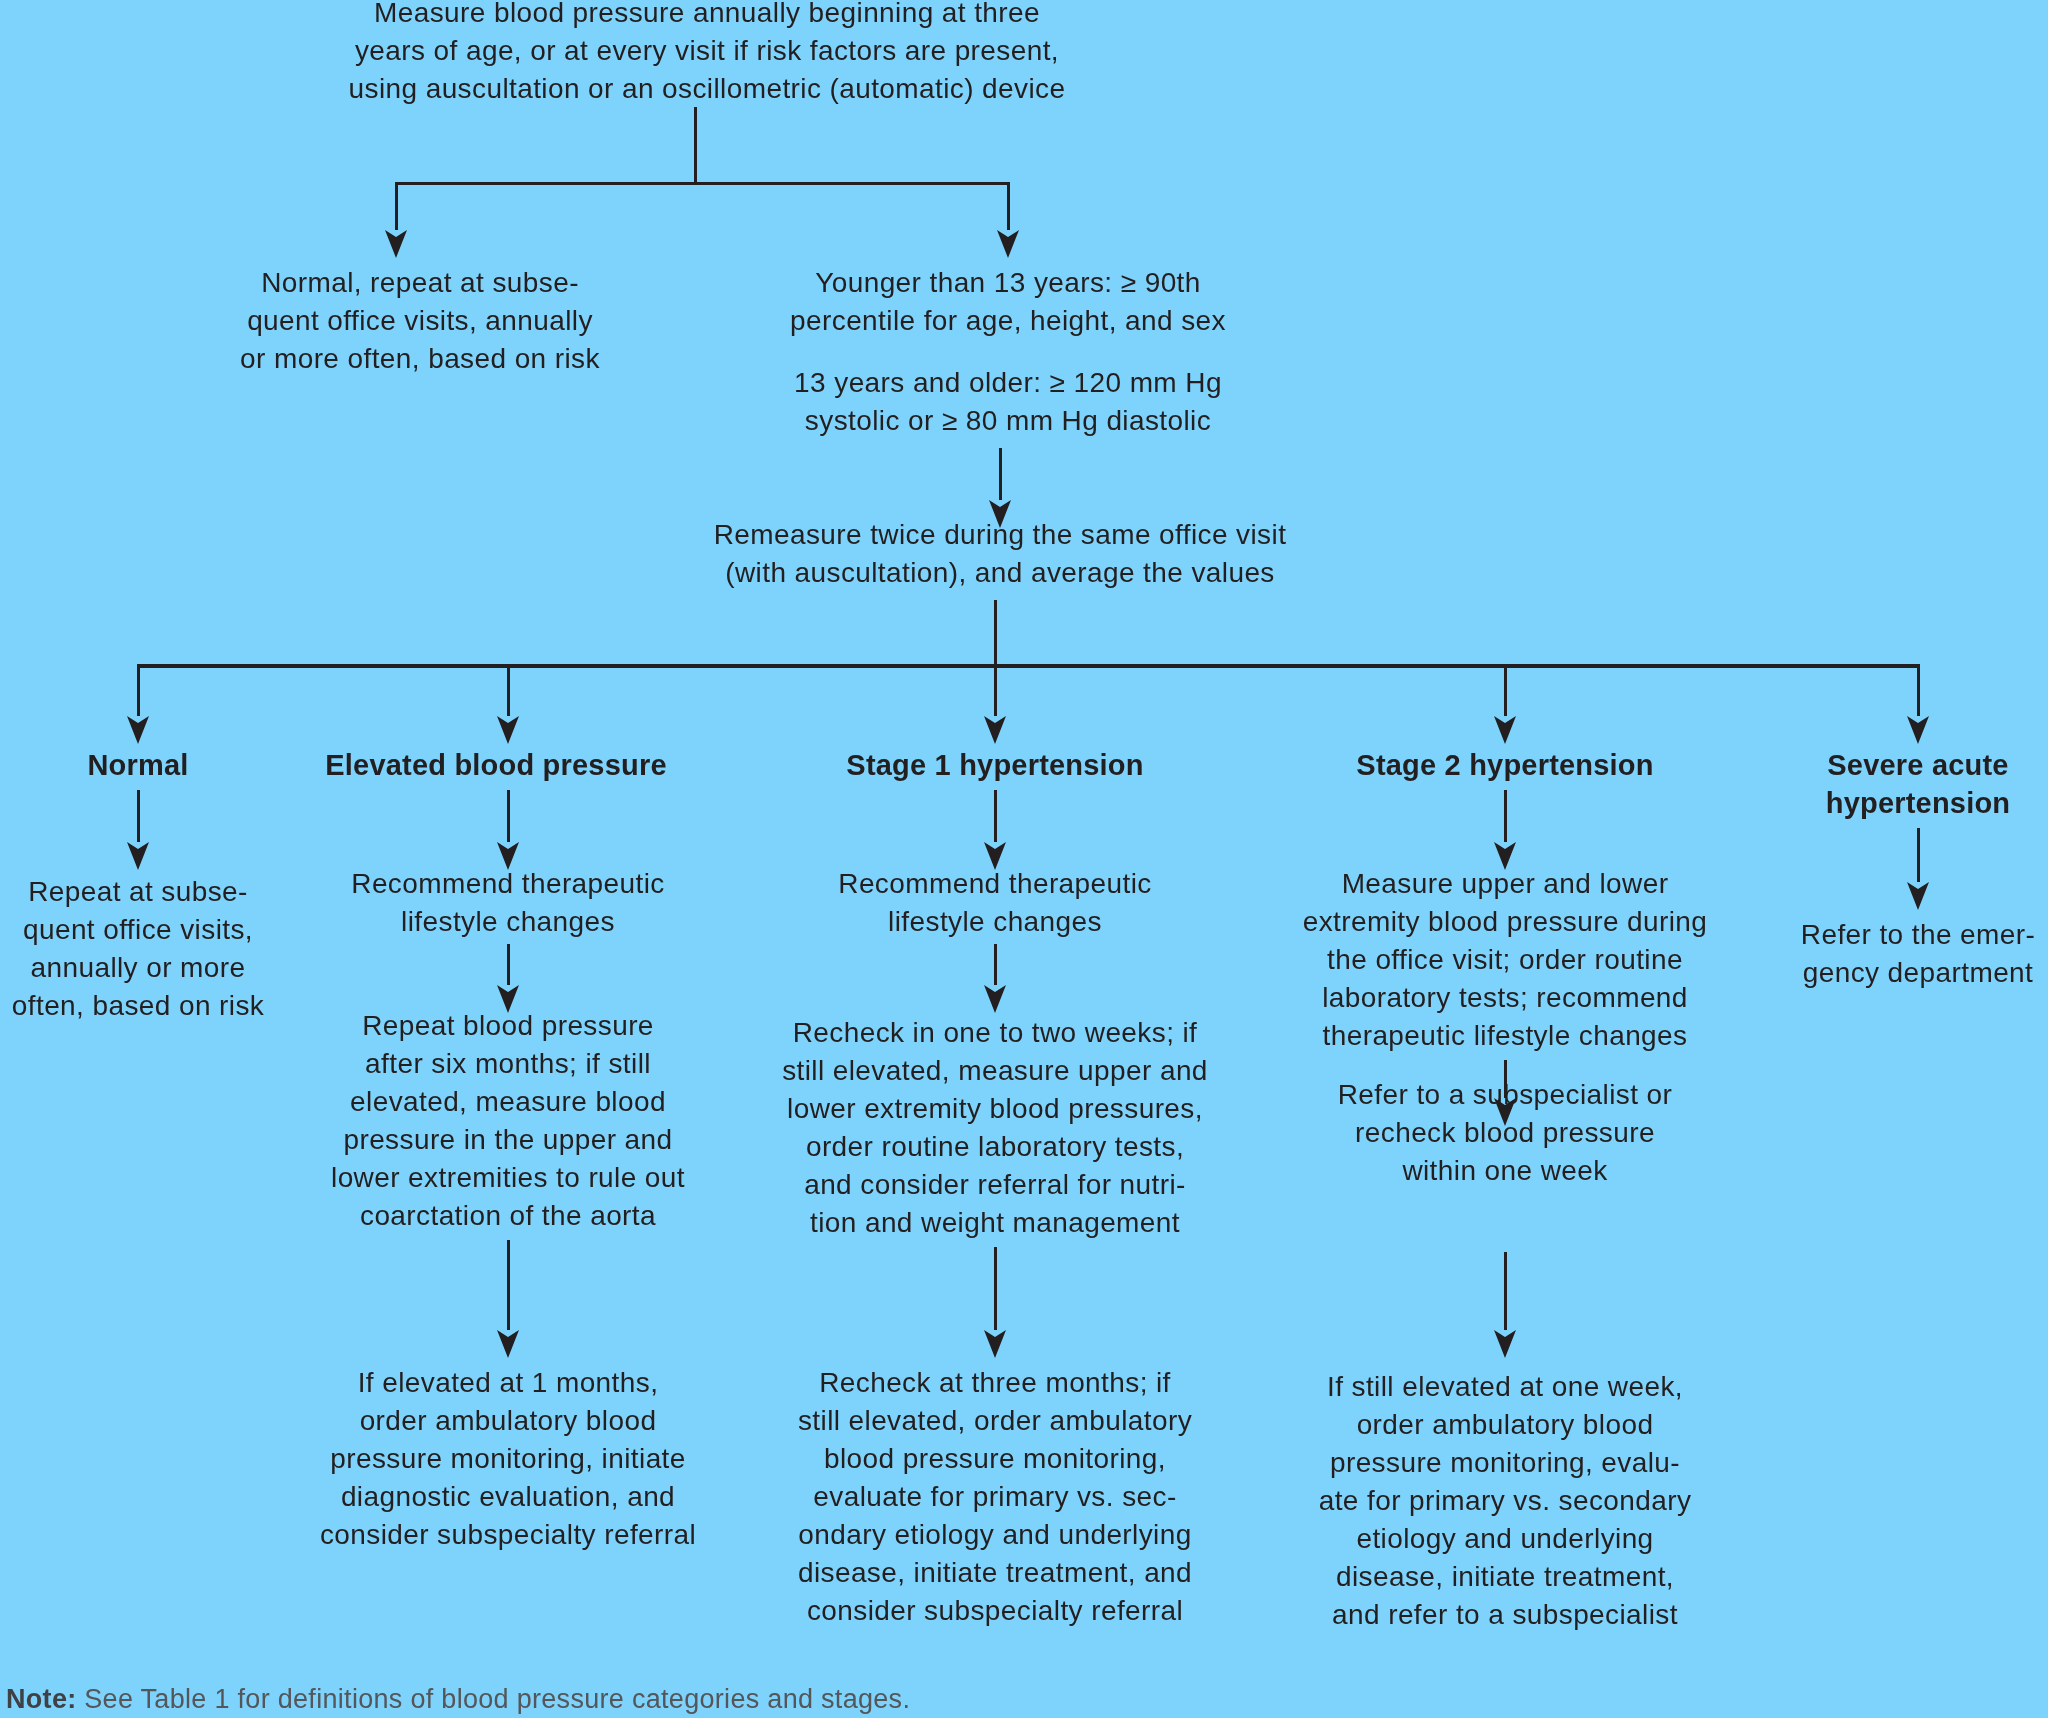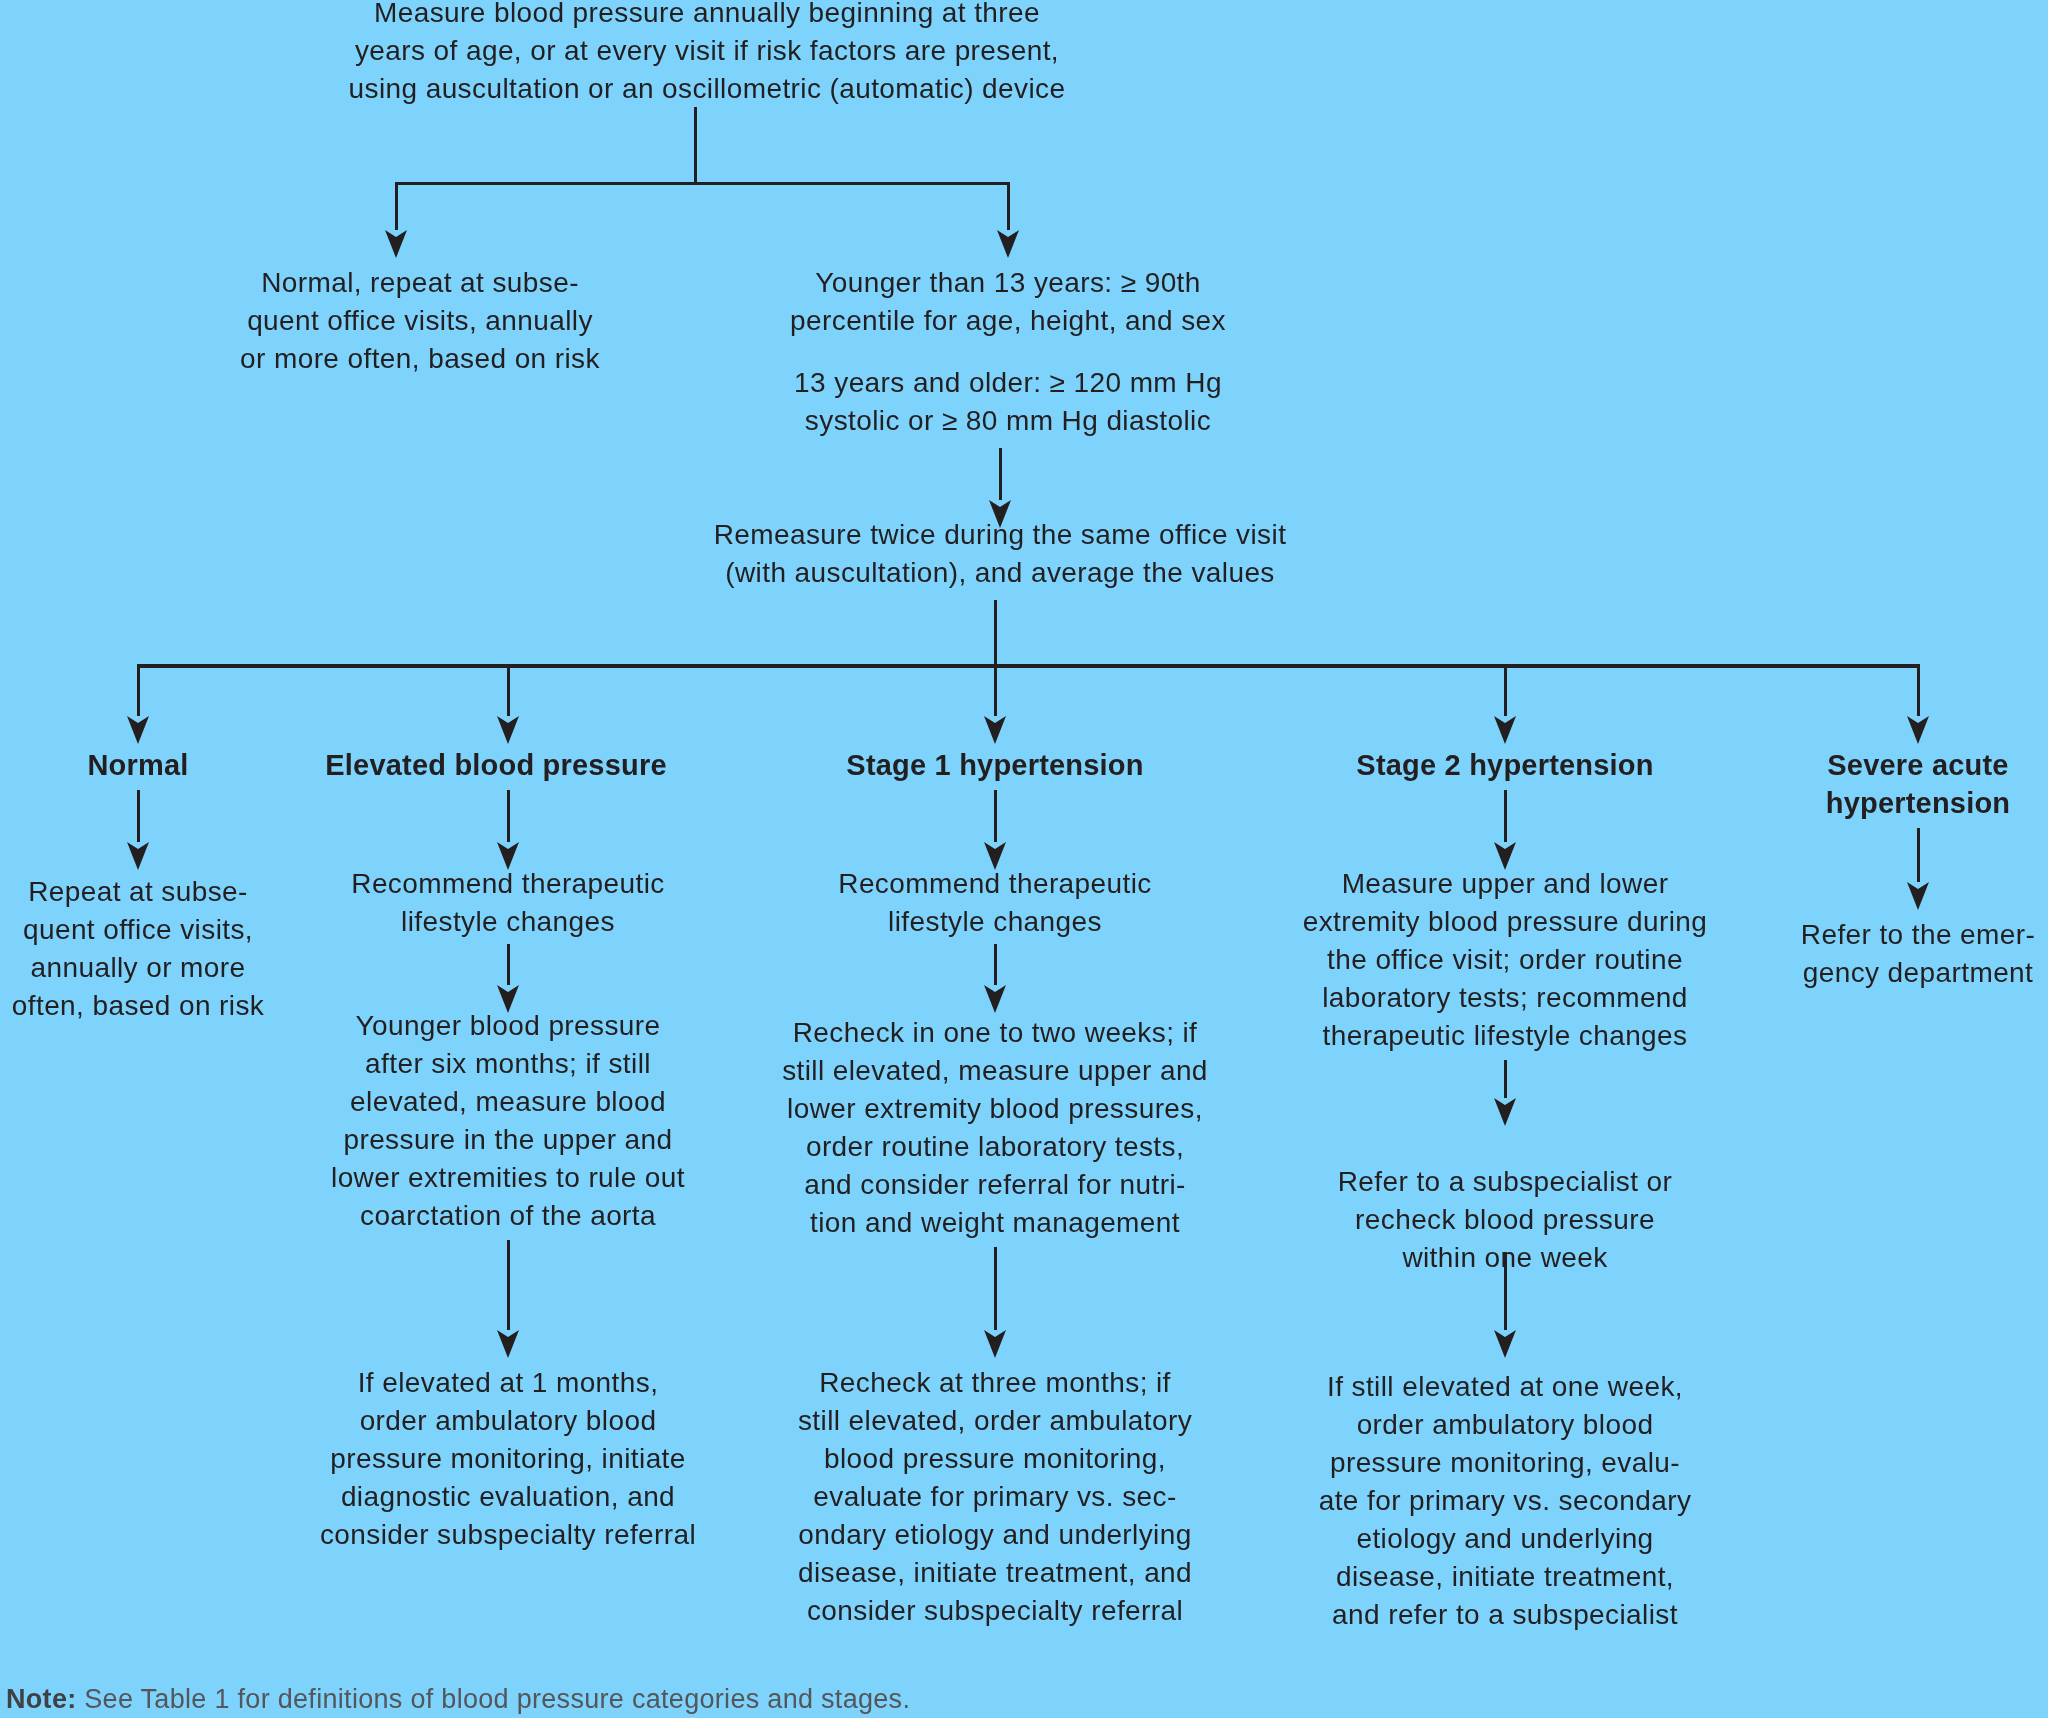--- a/index.html
+++ b/index.html
@@ -147,21 +147,21 @@
       </svg>
   </div>
   <div class="t" style="left:268px; top:865px; width:480px;">Recommend therapeutic
 lifestyle changes</div>
   <div class="arrow" style="left:497px; top:944px; height:69px;">
     <div class="shaft"></div>
     <svg width="22" height="28" viewBox="0 0 22 28">
         <polygon points="0,0 11,28 22,0 11,7" fill="#231f20"></polygon>
       </svg>
   </div>
-  <div class="t" style="left:268px; top:1007px; width:480px;">Younger blood pressure
+  <div class="t" style="left:268px; top:1007px; width:480px;">Repeat blood pressure
 after six months; if still
 elevated, measure blood
 pressure in the upper and
 lower extremities to rule out
 coarctation of the aorta</div>
   <div class="arrow" style="left:497px; top:1240px; height:118px;">
     <div class="shaft"></div>
     <svg width="22" height="28" viewBox="0 0 22 28">
         <polygon points="0,0 11,28 22,0 11,7" fill="#231f20"></polygon>
       </svg>
@@ -218,21 +218,21 @@
 extremity blood pressure during
 the office visit; order routine
 laboratory tests; recommend
 therapeutic lifestyle changes</div>
   <div class="arrow" style="left:1494px; top:1060px; height:66px;">
     <div class="shaft"></div>
     <svg width="22" height="28" viewBox="0 0 22 28">
         <polygon points="0,0 11,28 22,0 11,7" fill="#231f20"></polygon>
       </svg>
   </div>
-  <div class="t" style="left:1258px; top:1163px; width:494px;">Refer to a subspecialist or
+  <div class="t" style="left:1258px; top:1076px; width:494px;">Refer to a subspecialist or
 recheck blood pressure
 within one week</div>
   <div class="arrow" style="left:1494px; top:1252px; height:106px;">
     <div class="shaft"></div>
     <svg width="22" height="28" viewBox="0 0 22 28">
         <polygon points="0,0 11,28 22,0 11,7" fill="#231f20"></polygon>
       </svg>
   </div>
   <div class="t" style="left:1258px; top:1368px; width:494px;">If still elevated at one week,
 order ambulatory blood

